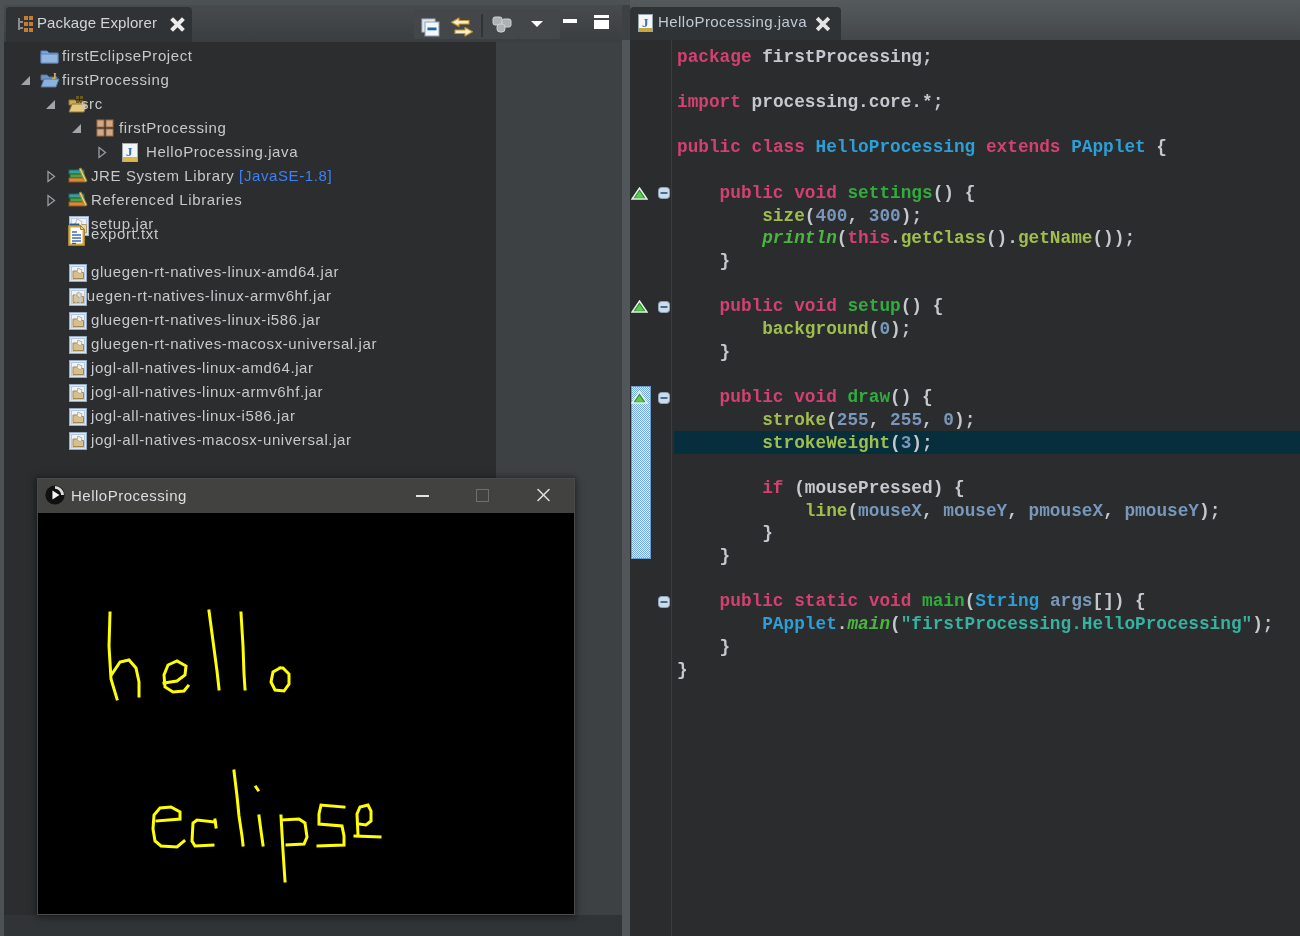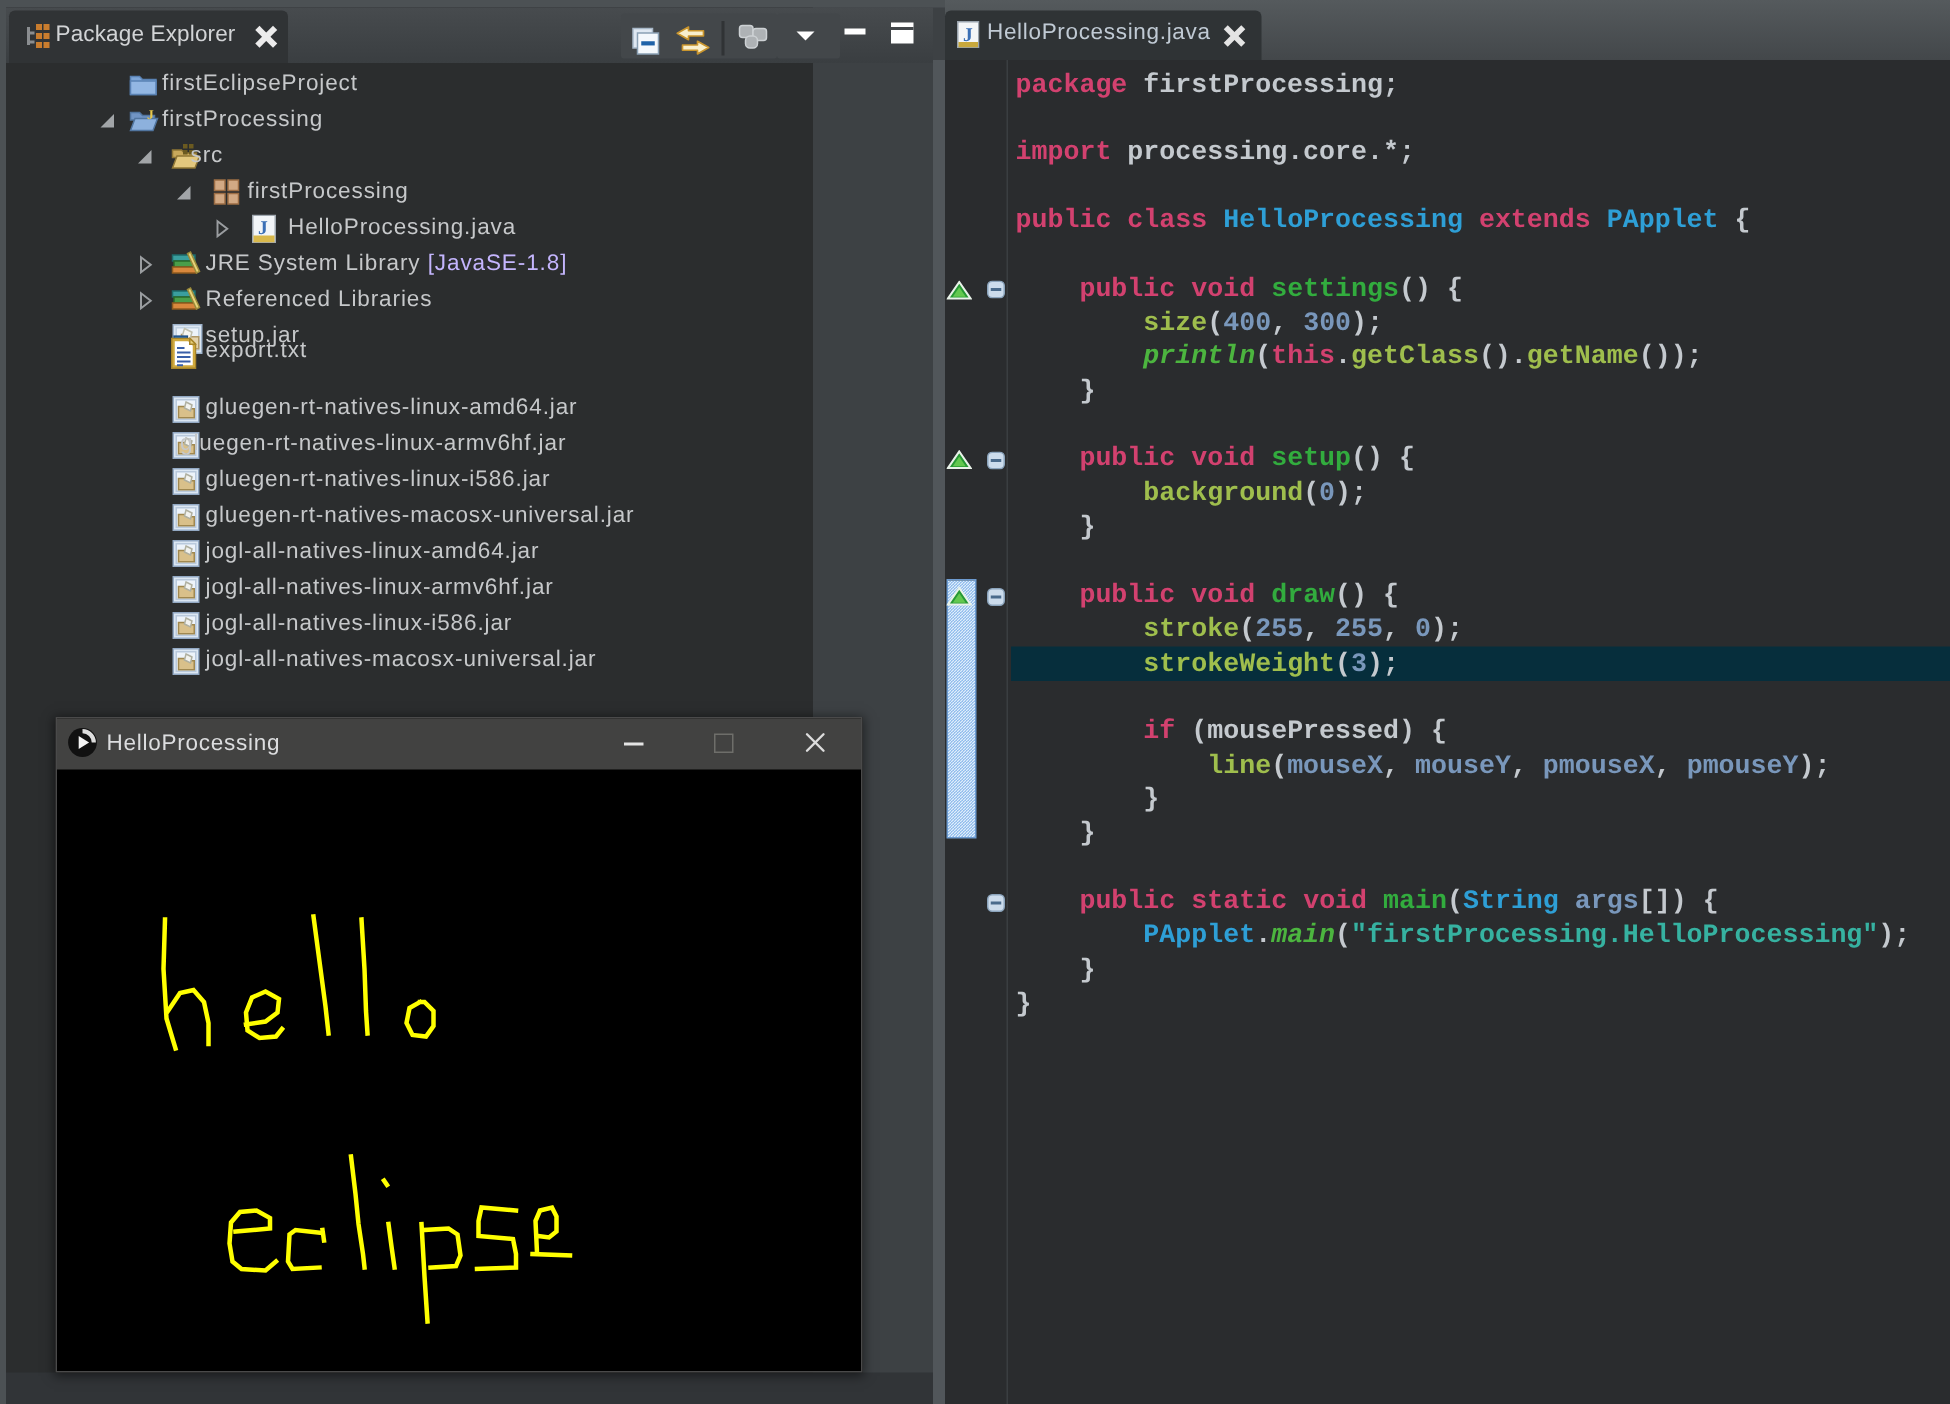--- a/index.html
+++ b/index.html
@@ -1,19 +1,19 @@
 <!DOCTYPE html>
 <html><head>
 <meta charset="utf-8">
 <style>
   html,body{margin:0;padding:0;}
   body{width:1300px;height:936px;position:relative;overflow:hidden;background:#3d4144;font-family:"Liberation Sans",sans-serif;}
   .abs{position:absolute;}
   
-  #leftpanel{left:4px;top:5px;width:492px;height:931px;background:#2b2d2e;padding-left:46px;}
+  #leftpanel{left:4px;top:5px;width:492px;height:931px;background:#2b2d2e;}
   #lefttabbar{left:0;top:0;width:618px;height:37px;background:linear-gradient(#474b4e,#3a3e41);}
   #lefttab{left:2px;top:2px;width:186px;height:35px;background:#303335;border-radius:4px 4px 0 0;}
   #lefttab .ttl{position:absolute;left:31px;top:7px;font-size:15px;color:#d2d4d6;letter-spacing:0.1px;}
   
   #sash{left:622px;top:40px;width:8px;height:896px;background:#51565a;}
   #topsliver{left:0;top:0;width:1300px;height:5px;background:#4c5154;}
   #leftsliver{left:0;top:0;width:4px;height:936px;background:#4c5154;}
   
   #editor{left:630px;top:0;width:670px;height:936px;background:#2a2c2e;}
   #edtabbar{left:0;top:0;width:670px;height:40px;background:linear-gradient(#555a5d,#43474a);}
@@ -28,21 +28,21 @@
   #code .k{color:#d2416f;}
   #code .c{color:#2e9fd6;}
   #code .m{color:#32ac3e;}
   #code .f{color:#9fbe4d;}
   #code .i{color:#4cb53f;font-style:italic;}
   #code .n{color:#7997bb;}
   #code .s{color:#36b2a1;}
   
   .trow{position:absolute;height:24px;width:618px;text-decoration:underline;}
   .trow span.lbl{position:absolute;top:3px;font-size:15px;color:#c6c8ca;white-space:pre;letter-spacing:0.6px;}
-  .trow .sub{color:#c4b5fd;margin-top:29px;}
+  .trow .sub{color:#3b82f6;margin-top:29px;}
   .ticon{position:absolute;top:3px;}
   .arr{position:absolute;top:6px;}
   
   #pwin{left:33px;top:473px;width:538px;height:437px;background:#000;border:1px solid #4a4a4a;box-sizing:border-box;box-shadow:0 1px 7px 1px rgba(0,0,0,0.5);}
   #ptitle{left:0;top:0;width:536px;height:34px;background:#424241;}
   #ptitle .ttl{position:absolute;left:33px;top:8px;font-size:15px;color:#dcdddf;letter-spacing:0.5px;}
 </style>
 </head>
 <body>
 <div class="abs" id="topsliver"></div>

